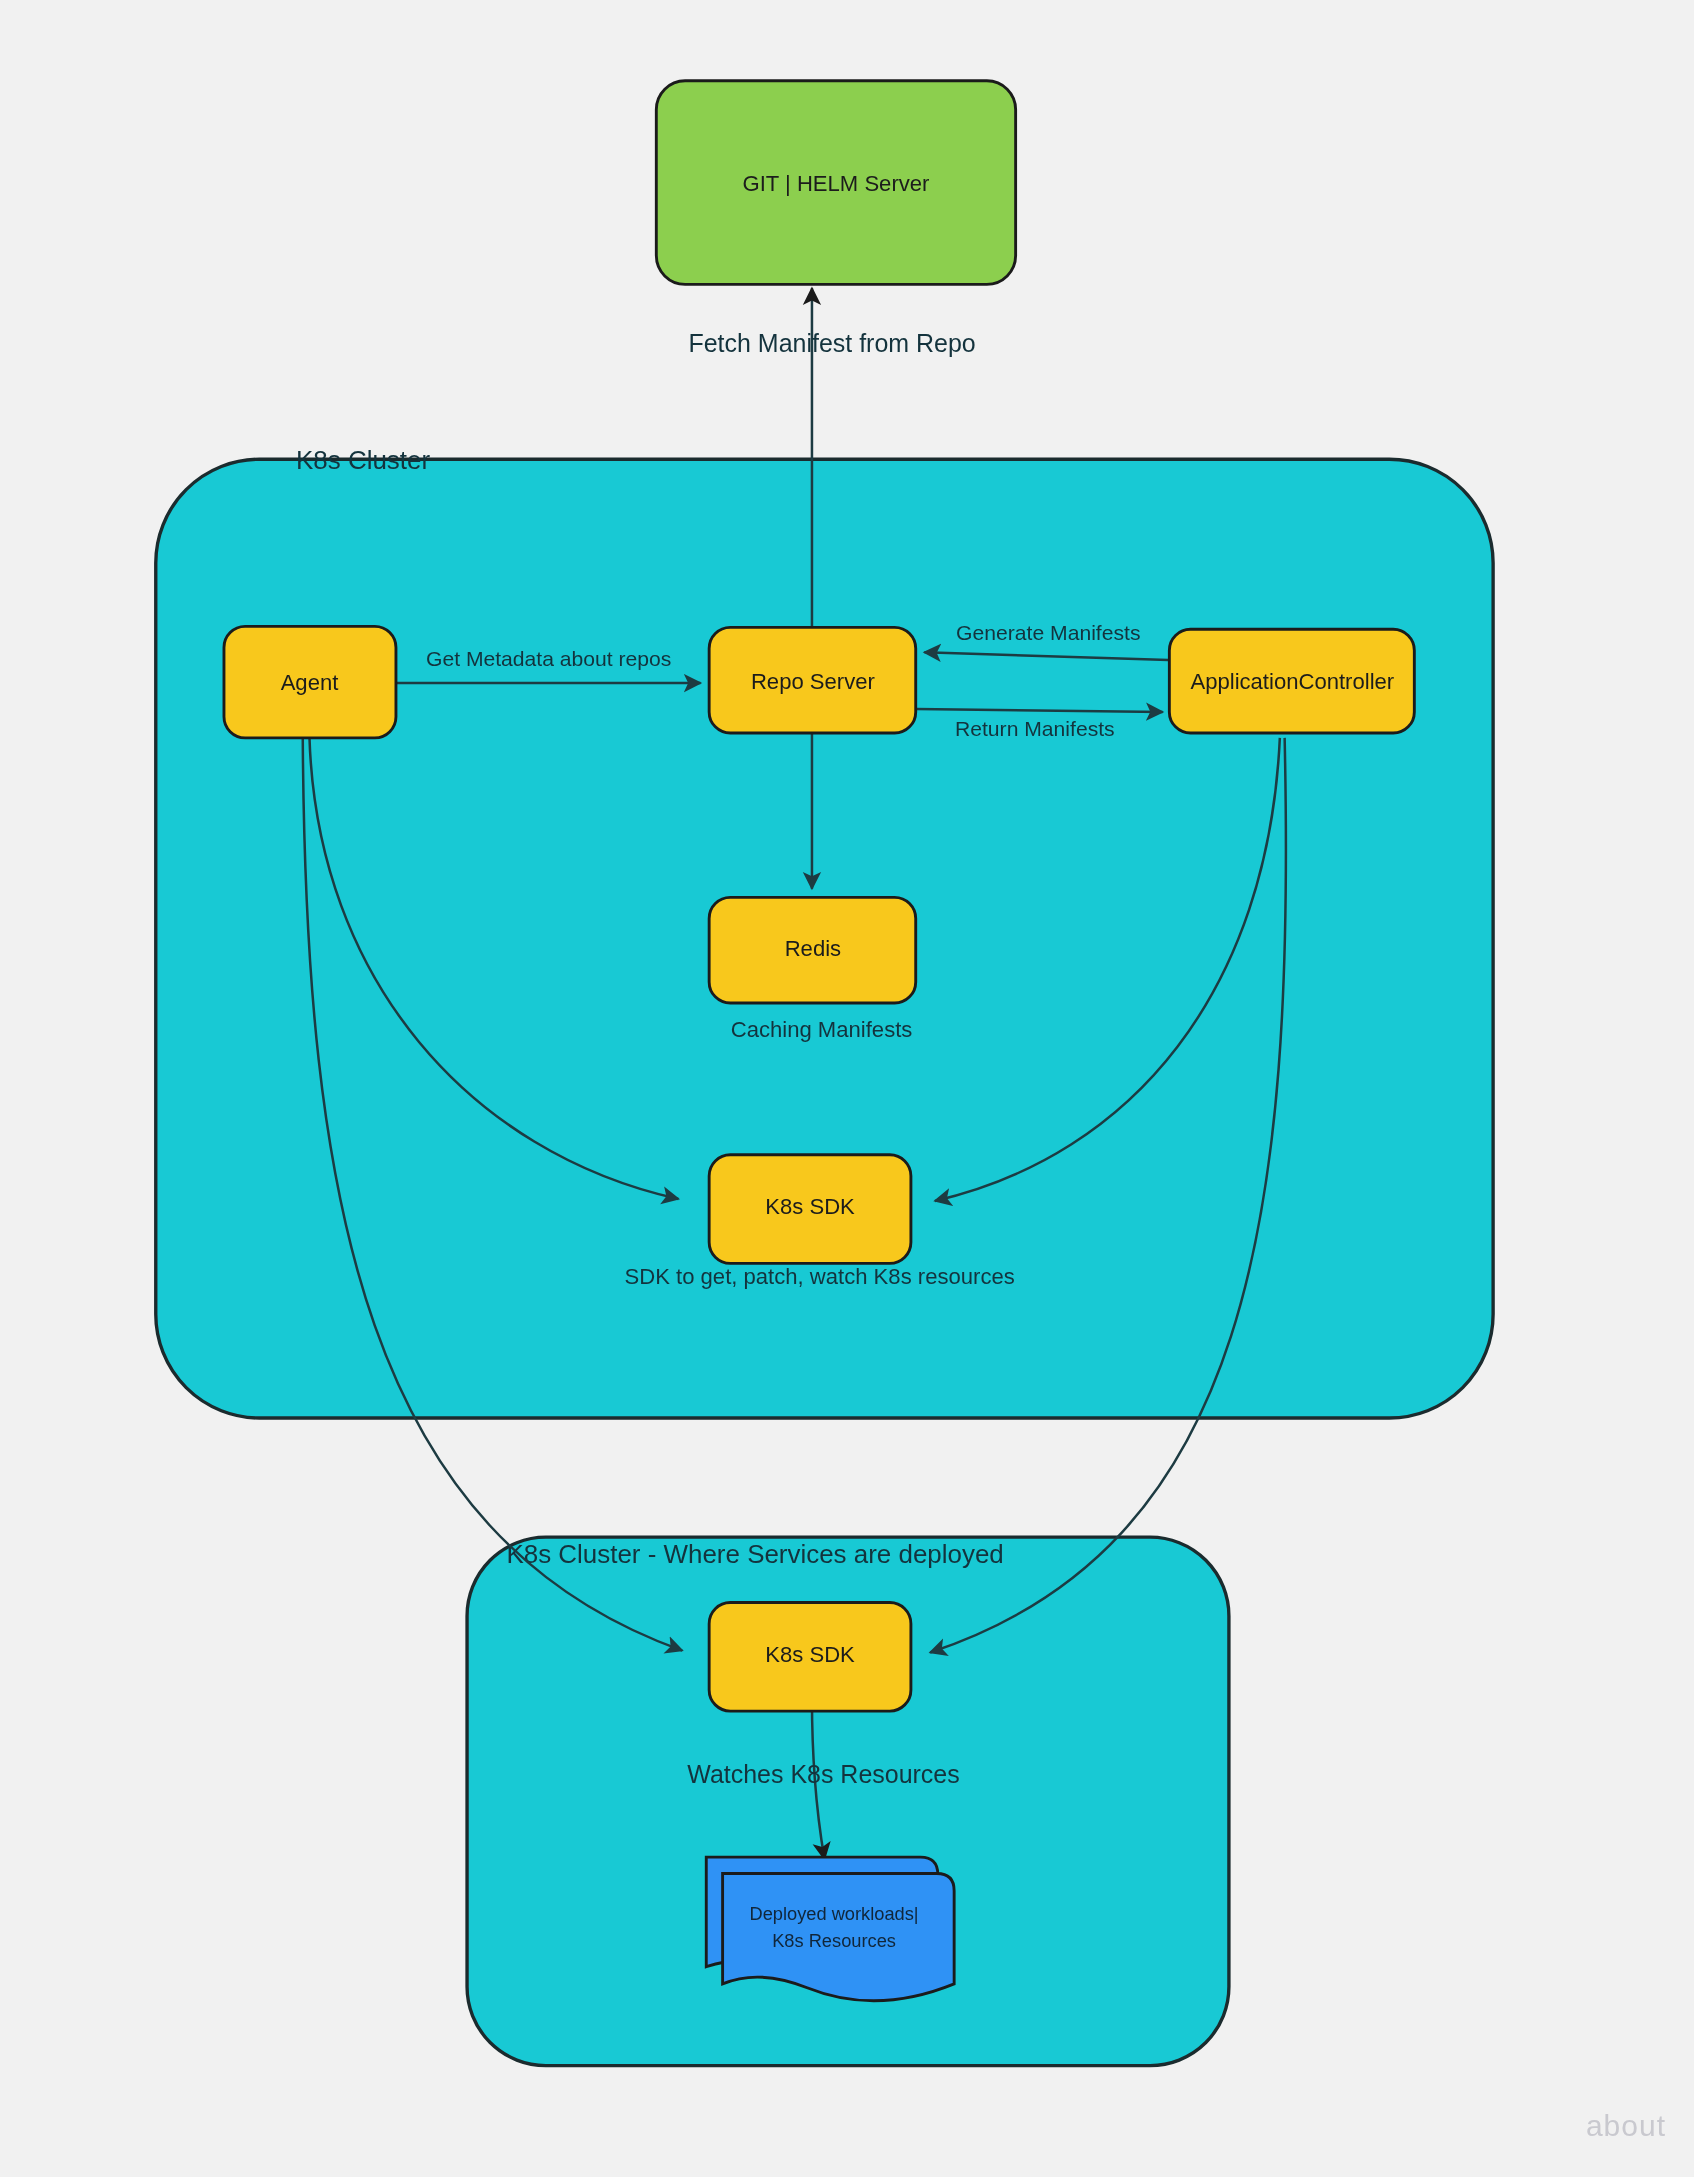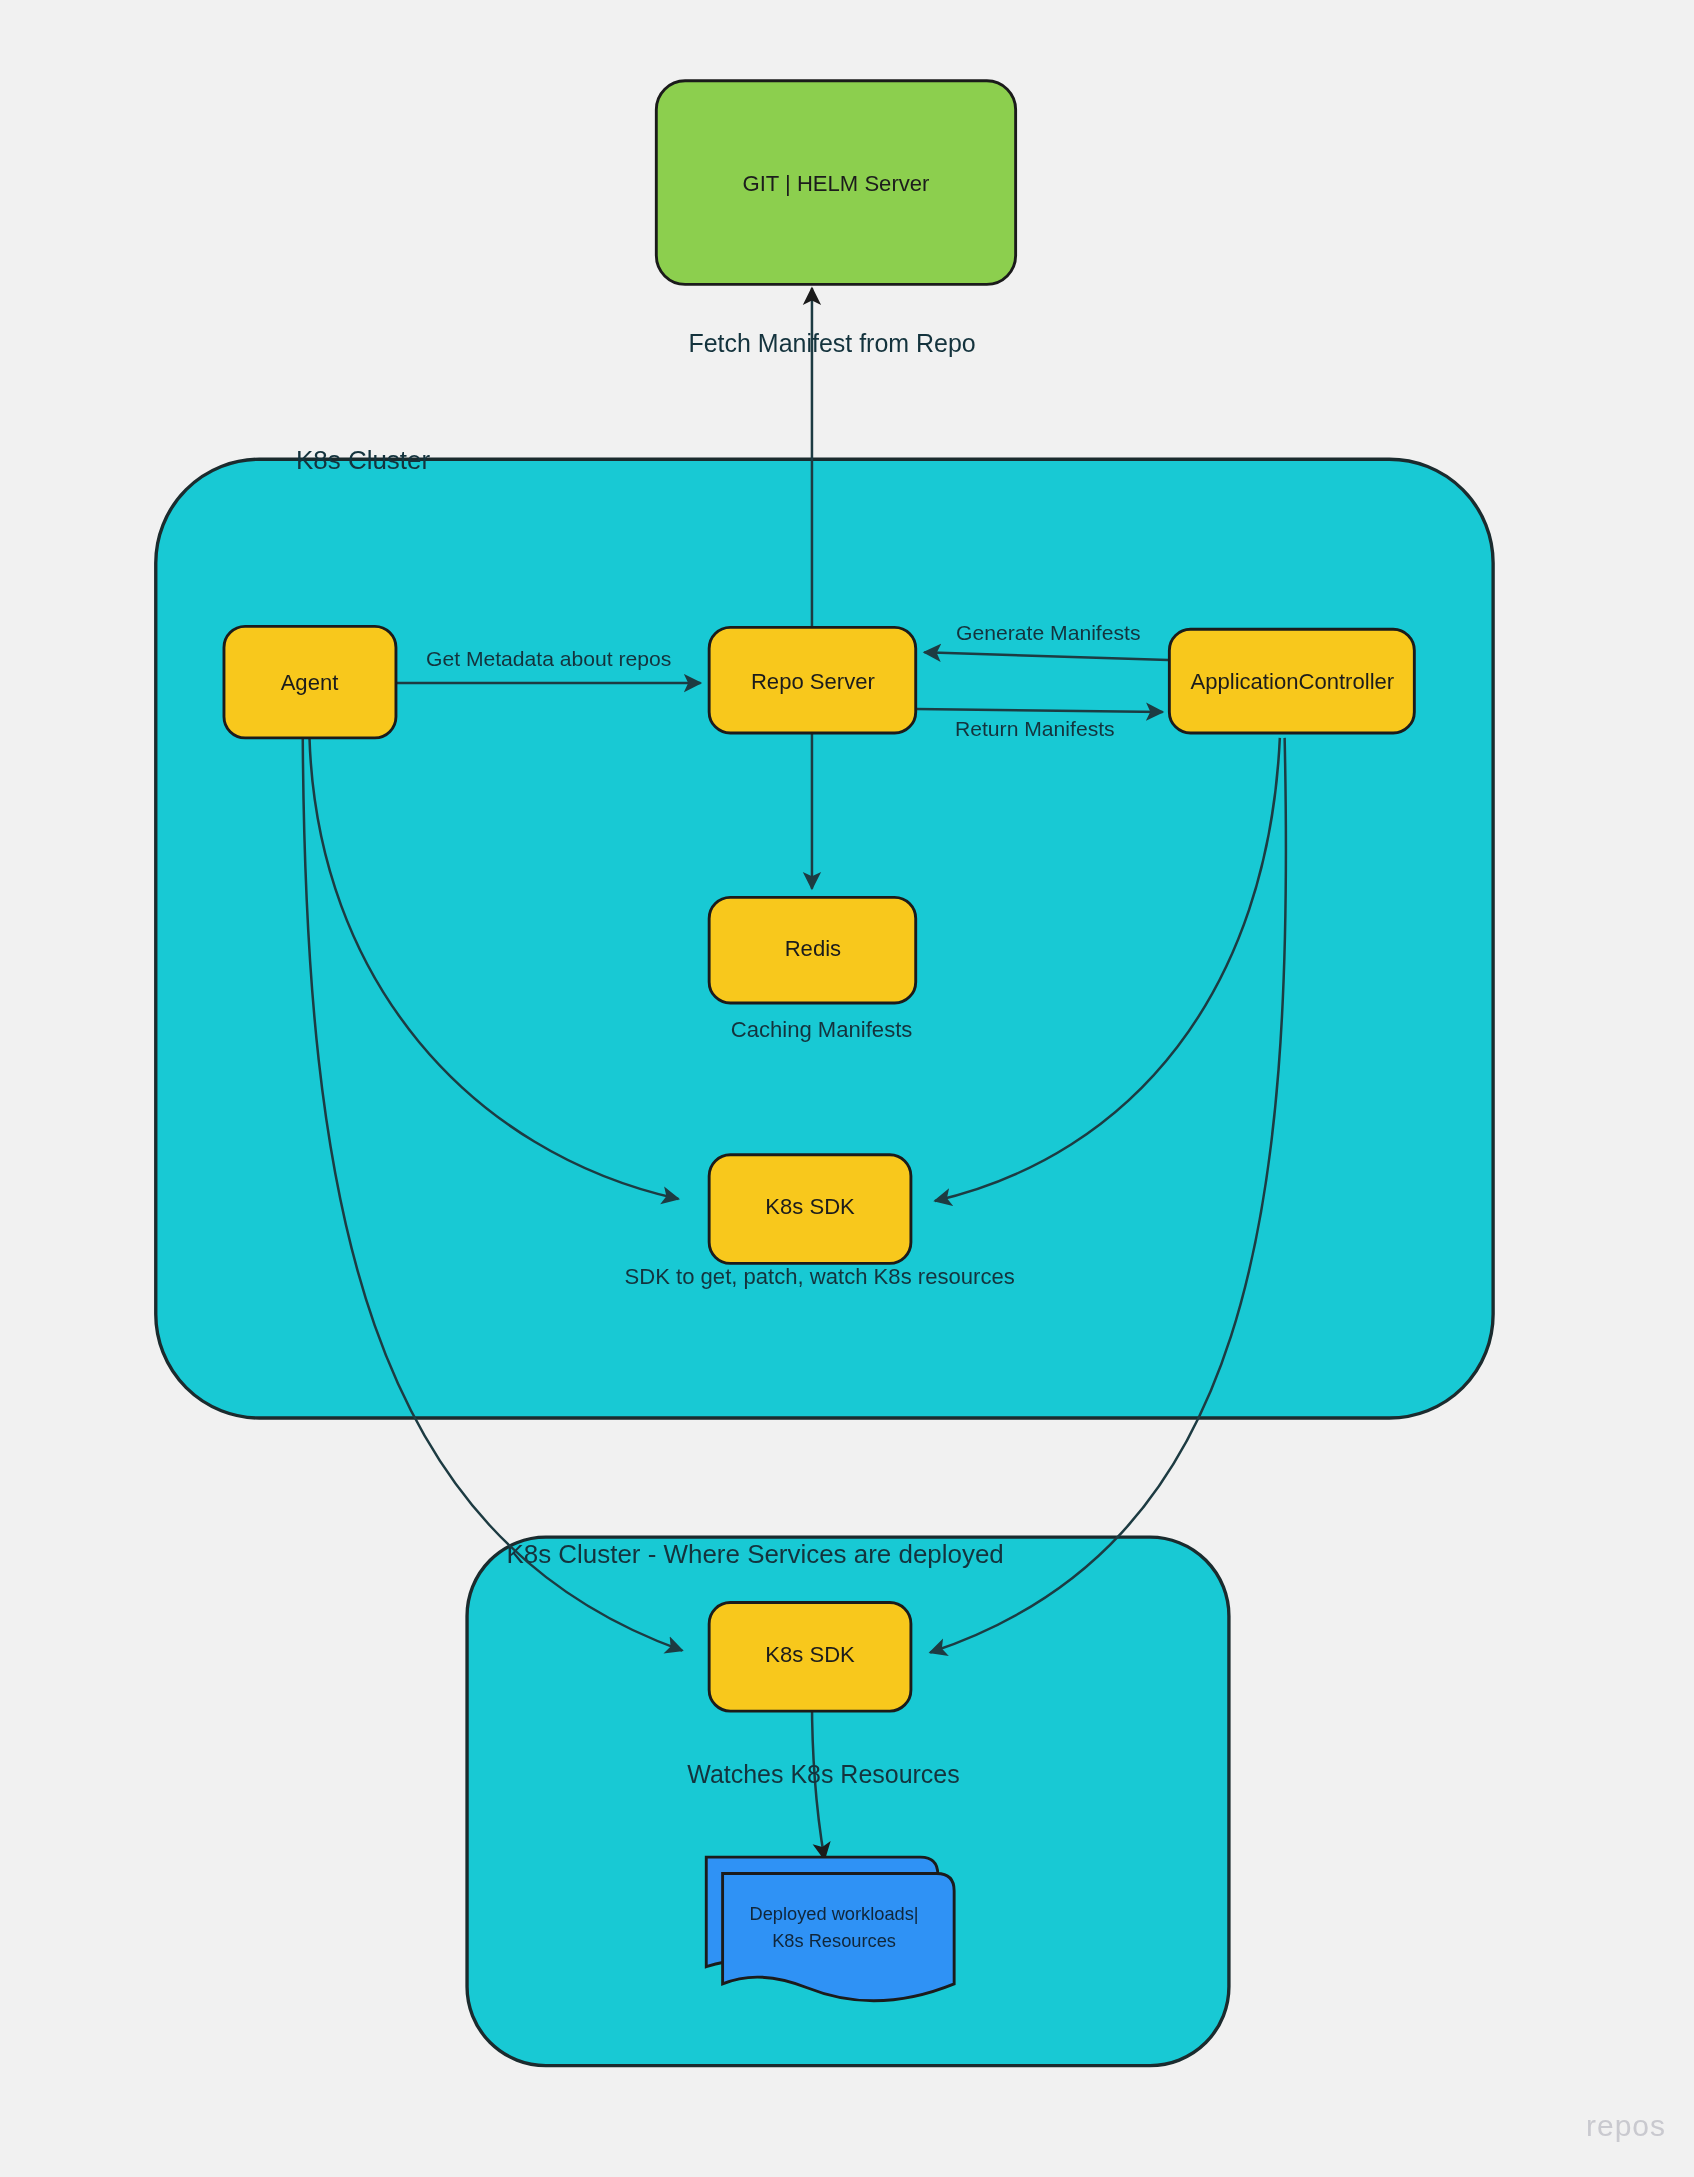--- a/index.html
+++ b/index.html
@@ -194,15 +194,15 @@
                L 993 2065
                Q 912 2098 840 2069
                Q 790 2049 752 2065
                Z"></path>
       <text class="node-label-sm" x="868" y="1993">Deployed workloads|</text>
       <text class="node-label-sm" x="868" y="2022">K8s Resources</text>
     </g>
 
   </svg>
 
-  <div class="watermark">repos</div>
+  <div class="watermark">about</div>
 </div>
 
 
 </body></html>

